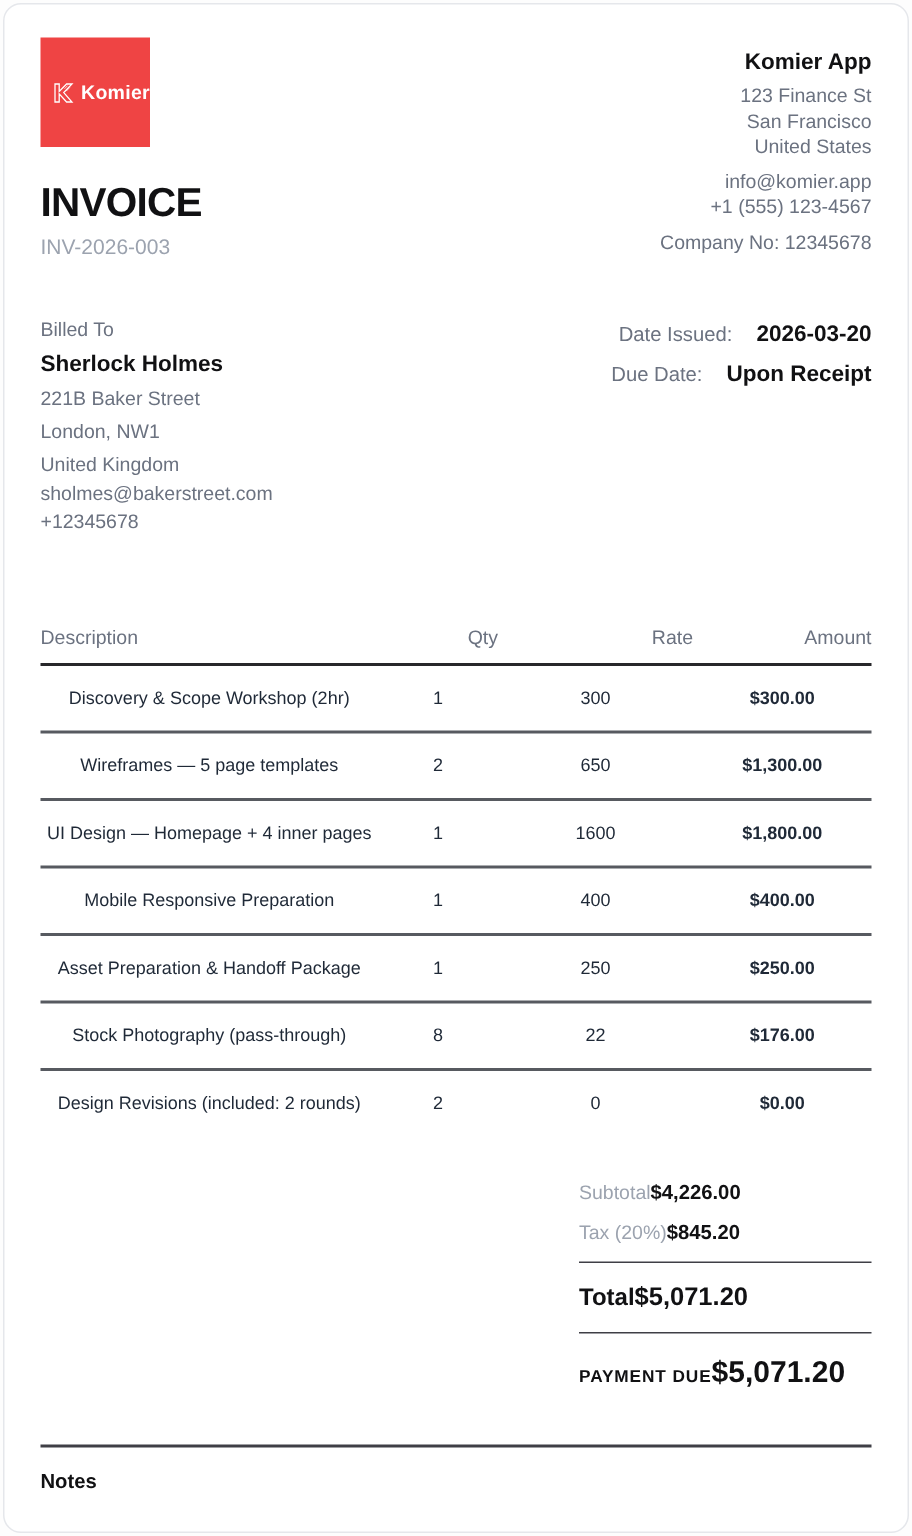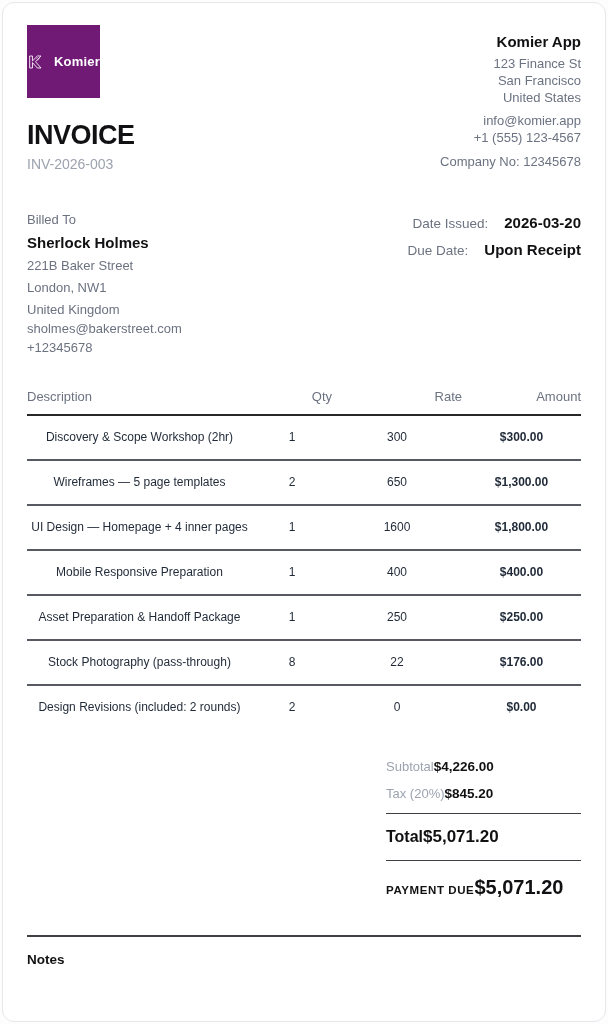--- a/index.html
+++ b/index.html
@@ -21,22 +21,22 @@
     border: 1px solid #e5e7eb;
     border-radius: 12px;
     padding: 22px 24px 20px 24px;
     overflow: hidden;
   }
 
   
   .header-row { display: flex; justify-content: space-between; align-items: flex-start; }
   .logo-box {
     width: 73px; height: 73px;
-    background: #701a75;
-    display: flex; align-items: center; justify-content: space-between;
+    background: #ef4444;
+    display: flex; align-items: center; justify-content: flex-end;
     gap: 4px;
   }
   .logo-box svg { display: block; }
   .logo-text { color: #ffffff; font-weight: bold; font-size: 13px; letter-spacing: 0.2px; }
   .invoice-title {
     margin-top: 22px;
     font-size: 27px;
     font-weight: bold;
     letter-spacing: -0.5px;
     color: #111113;
@@ -56,21 +56,21 @@
   .billed-line { font-size: 13px; color: #6b7280; margin-top: 7px; line-height: 15px; }
   .billed-line.tight { margin-top: 4px; }
 
   .dates-block { text-align: right; padding-top: 2px; }
   .date-row { display: flex; justify-content: flex-end; align-items: baseline; gap: 16px; }
   .date-row + .date-row { margin-top: 10px; }
   .date-label { font-size: 13.5px; color: #6b7280; }
   .date-value { font-size: 15px; font-weight: bold; color: #111113; }
 
   
-  table.items { width: 100%; border-collapse: collapse; margin-top: 34px; }
+  table.items { width: 100%; border-collapse: collapse; margin-top: 62px; }
   table.items th {
     font-size: 13px; font-weight: normal; color: #6b7280;
     padding: 0 0 10px 0;
     border-bottom: 2px solid #27272a;
   }
   th.col-desc { text-align: left; padding-left: 10px; }
   th.col-qty, th.col-rate { text-align: right; }
   th.col-amount { text-align: right; padding-right: 37px; }
 
   table.items td {

